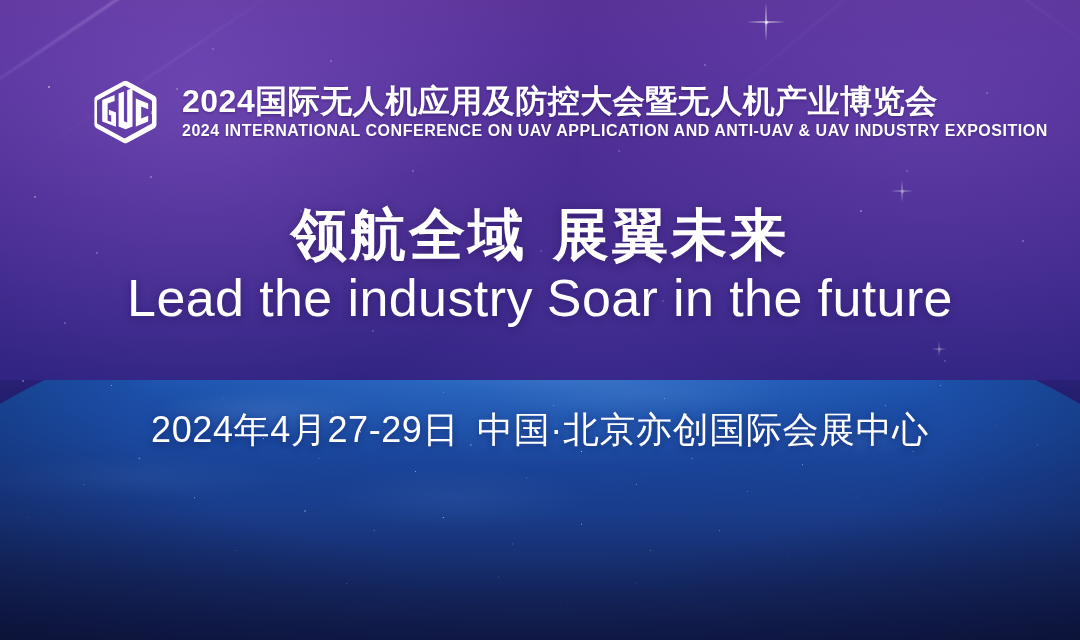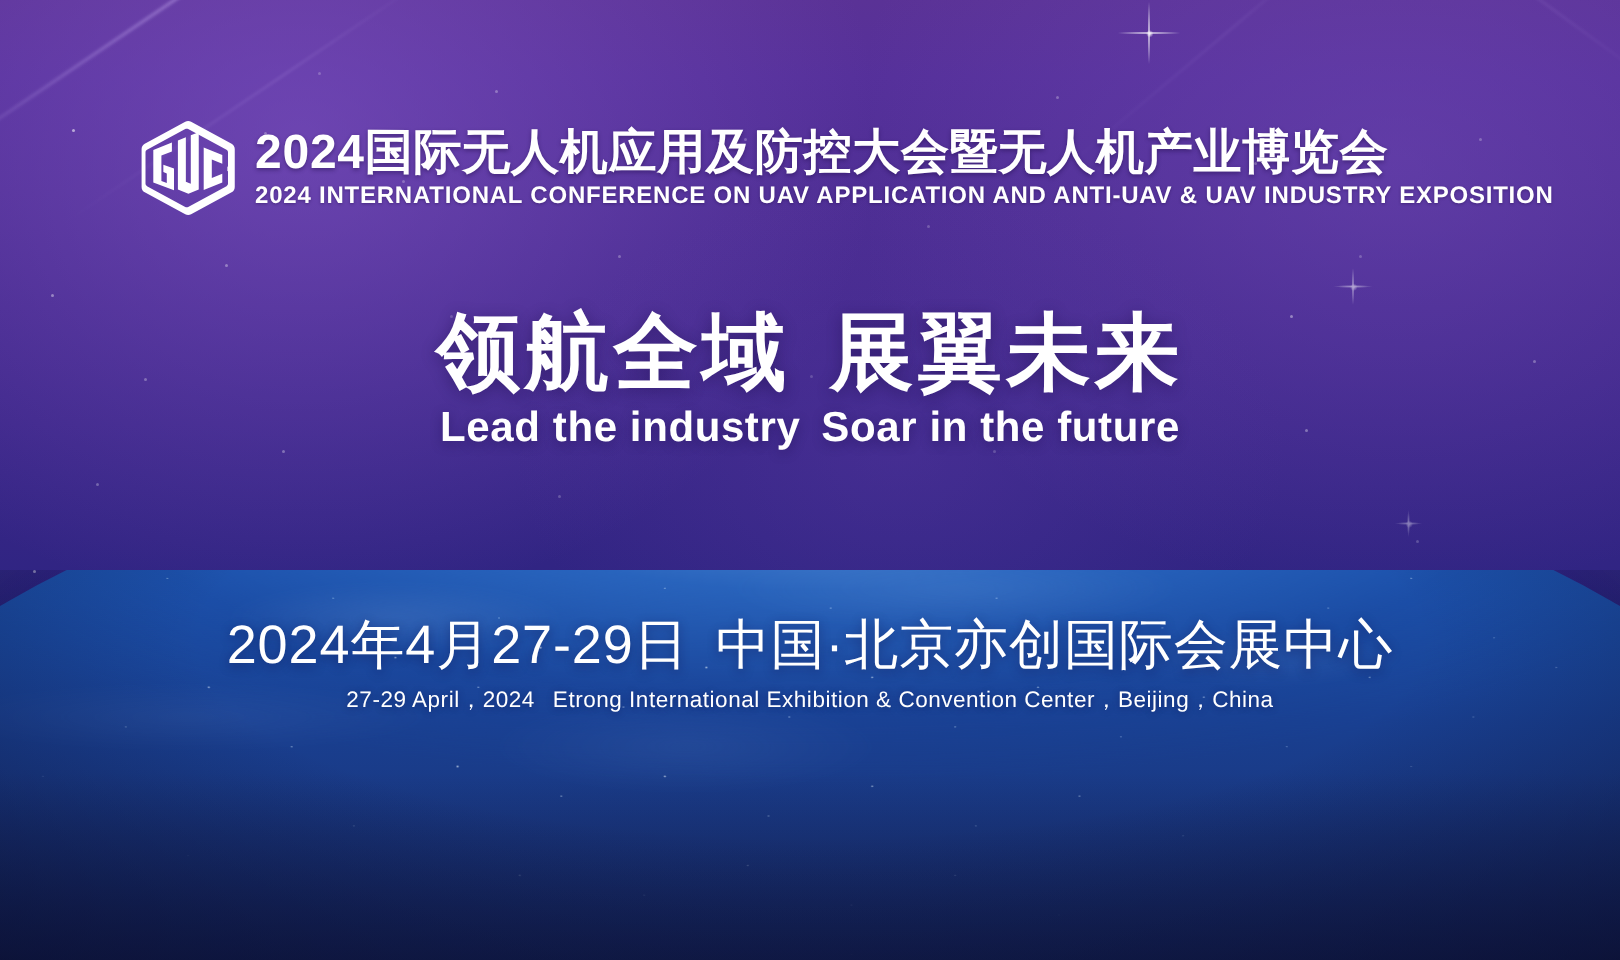--- a/index.html
+++ b/index.html
@@ -275,21 +275,21 @@
     position:absolute; left:0; right:0; bottom:0; top:0;
     background:
       radial-gradient(ellipse 90% 120% at 50% 18%, rgba(0,0,0,0) 42%, rgba(8,10,40,0.55) 86%, rgba(6,8,34,0.78) 100%),
       linear-gradient(180deg, rgba(0,0,0,0) 52%, rgba(8,10,40,0.45) 100%);
     pointer-events:none;
   }
 
   
   .header {
     position:absolute; left:92px; top:80px;
-    display:flex; align-items:center; gap:8px;
+    display:flex; align-items:center; gap:20px;
   }
   .logo-mark { width:70px; height:64px; display:block; flex:none; }
   .header-text { display:flex; flex-direction:column; gap:3px; }
   .title-cn {
     font-size:32px; font-weight:700; color:#ffffff;
     letter-spacing:0.5px; line-height:1.06;
     white-space:nowrap;
     text-shadow:0 1px 3px rgba(30,10,70,.45);
   }
   .title-en {
@@ -306,21 +306,21 @@
   }
   .slogan-cn {
     font-size:56px; font-weight:700; color:#ffffff;
     letter-spacing:3px; line-height:1.05;
     white-space:nowrap;
     text-shadow:0 2px 10px rgba(26,10,70,.45);
   }
   .slogan-cn .gap { display:inline-block; width:26px; }
   .slogan-en {
     margin-top:4px;
-    font-size:28px; font-weight:700; color:#ffffff;
+    font-size:52px; font-weight:400; color:#ffffff;
     letter-spacing:0.4px; line-height:1.15;
     white-space:nowrap;
     text-shadow:0 2px 8px rgba(26,10,70,.40);
   }
   .slogan-en .gap { display:inline-block; width:14px; }
 
   
   .info-block {
     position:absolute; left:0; right:0; top:408px;
     text-align:center;
@@ -403,16 +403,15 @@
     </div>
   </div>
 
   <div class="slogan-block">
     <div class="slogan-cn"><span>领航全域</span><span class="gap"></span><span>展翼未来</span></div>
     <div class="slogan-en"><span>Lead the industry</span><span class="gap"></span><span>Soar in the future</span></div>
   </div>
 
   <div class="info-block">
     <div class="info-cn"><span>2024年4月27-29日</span><span class="gap"></span><span>中国·北京亦创国际会展中心</span></div>
-    <div class="info-en"><span>27-29  April，2024</span><span class="gap"></span><span>Etrong International Exhibition &amp; Convention Center，Beijing，China</span></div>
   </div>
 
 </div>
 
 </body></html>

